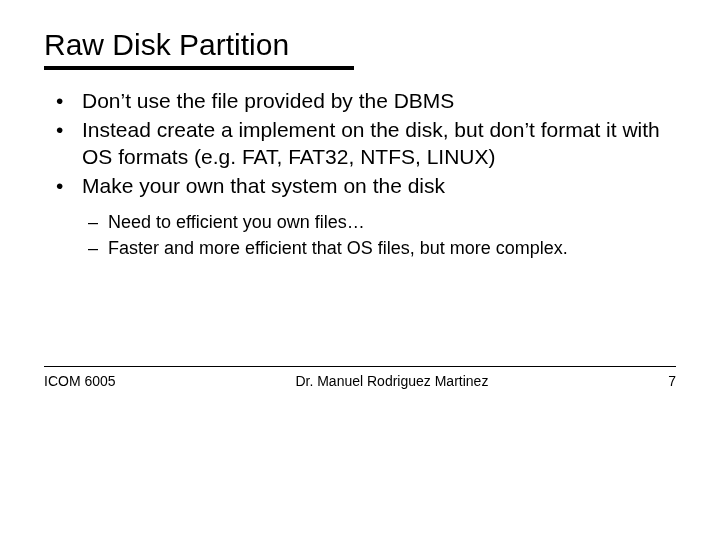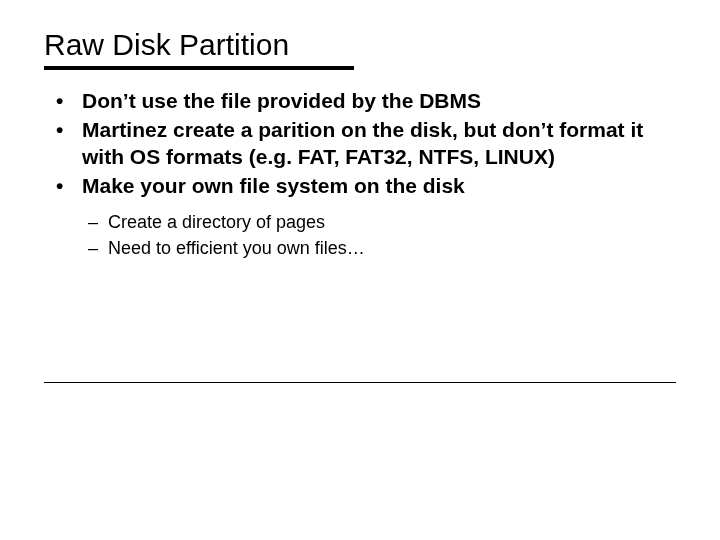--- a/index.html
+++ b/index.html
@@ -1,46 +1,51 @@
 <!DOCTYPE html>
 <html><head>
 <meta charset="utf-8">
 <style>
   * { margin: 0; padding: 0; box-sizing: border-box; }
   html, body { width: 720px; height: 540px; background: #fff; font-family: Arial, Helvetica, sans-serif; color: #000; }
   .slide { width: 720px; height: 421px; position: relative; padding: 28px 44px 0 44px; }
   .title { font-size: 30px; font-weight: 400; margin-bottom: 4px; }
   .title-rule { border: none; border-top: 4px solid #000; width: 310px; height: 0; margin-bottom: 18px; }
   ul.main { list-style: none; padding-left: 12px; }
-  ul.main > li { font-size: 21px; line-height: 1.28; padding-left: 26px; position: relative; margin-bottom: 2px; font-weight: bold; }
+  ul.main > li { font-size: 21px; line-height: 1.28; padding-left: 26px; position: relative; margin-bottom: 2px; }
   ul.main > li::before { content: "•"; position: absolute; left: 0; top: 0; font-size: 21px; }
   ul.sub { list-style: none; padding-left: 44px; margin-top: 10px; }
   ul.sub > li { font-size: 18px; line-height: 1.35; padding-left: 20px; position: relative; margin-bottom: 2px; }
   ul.sub > li::before { content: "–"; position: absolute; left: 0; top: 0; }
   .footer { position: absolute; left: 0; right: 0; bottom: 32px; padding: 0 44px; }
   .footer-rule { border: none; border-top: 1.5px solid #000; width: 100%; margin-bottom: 6px; }
   .footer-row { display: flex; justify-content: space-between; align-items: baseline; font-size: 14px; }
   .footer-left { flex: 0 0 auto; }
   .footer-center { flex: 1 1 auto; text-align: center; }
   .footer-right { flex: 0 0 auto; }
 </style>
 </head>
 <body>
 
 <div class="slide">
   <h1 class="title">Raw Disk Partition</h1>
   <hr class="title-rule">
 
   <ul class="main">
     <li>Don’t use the file provided by the DBMS</li>
-    <li>Martinez create a parition on the disk, but don’t format it with OS formats (e.g. FAT, FAT32, NTFS, LINUX)</li>
-    <li>Make your own file system on the disk</li>
+    <li>Instead create a implement on the disk, but don’t format it with OS formats (e.g. FAT, FAT32, NTFS, LINUX)</li>
+    <li>Make your own that system on the disk</li>
   </ul>
 
   <ul class="sub">
-    <li>Create a directory of pages</li>
     <li>Need to efficient you own files…</li>
+    <li>Faster and more efficient that OS files, but more complex.</li>
   </ul>
 
   <div class="footer">
     <hr class="footer-rule">
+    <div class="footer-row">
+      <span class="footer-left">ICOM 6005</span>
+      <span class="footer-center">Dr. Manuel Rodriguez Martinez</span>
+      <span class="footer-right">7</span>
+    </div>
   </div>
 </div>
 
 </body></html>

